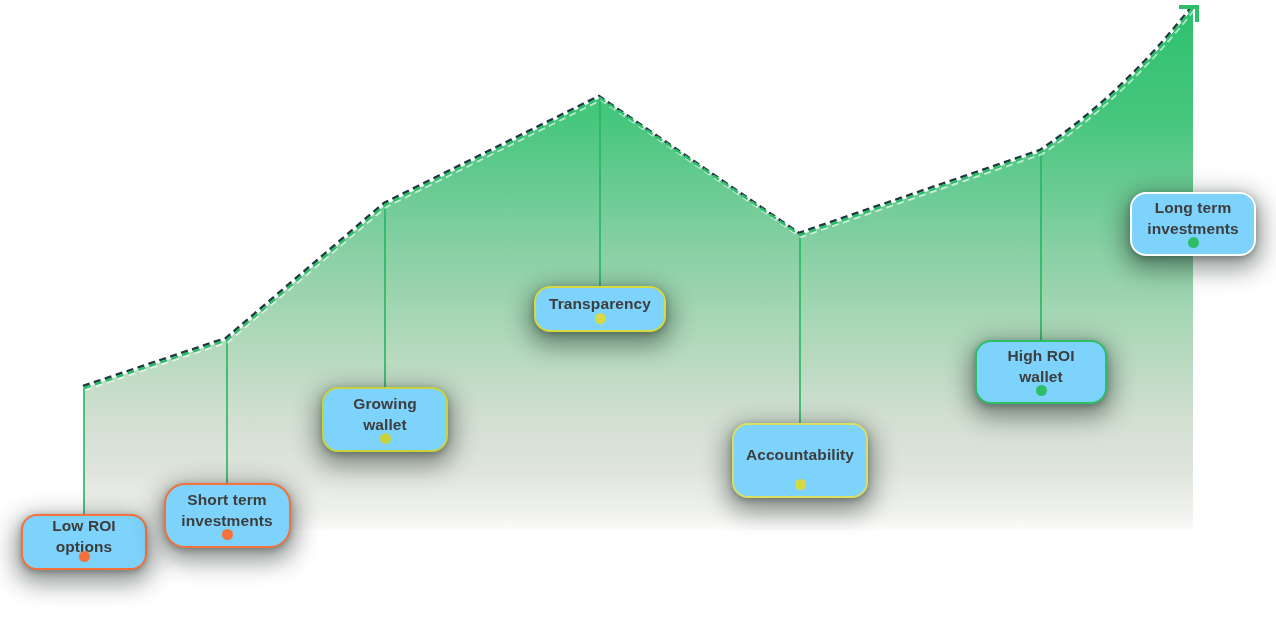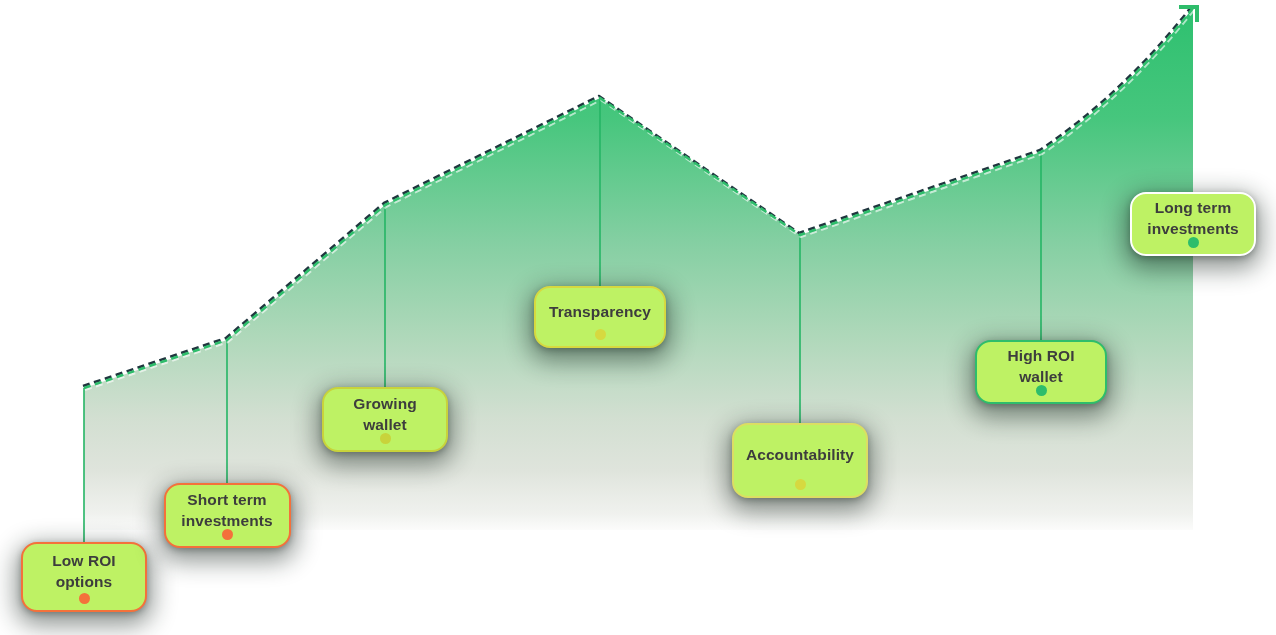--- a/index.html
+++ b/index.html
@@ -7,21 +7,21 @@
     width:1276px;height:635px;overflow:hidden;
     font-family:"Liberation Sans","DejaVu Sans",sans-serif;
   }
   .figure{
     position:relative;width:1276px;height:635px;background:#ffffff;
   }
   .figure svg{position:absolute;left:0;top:0;}
   .card{
     position:absolute;
     box-sizing:border-box;
-    background:#bef264;
+    background:#7dd3fc;
     border:2px solid #ffffff;
     border-radius:16px;
     display:flex;
     flex-direction:column;
     align-items:center;
     justify-content:center;
     padding:4px 8px 16px 8px;
     box-shadow:0 8px 24px 5px rgba(20,34,28,0.48), 0 2px 6px rgba(20,34,28,0.30);
   }
   .card-label{
@@ -67,36 +67,36 @@
         <line x1="800" y1="235" x2="800" y2="427" stroke="#25B565" stroke-width="1.6"></line>
         <line x1="1041" y1="152" x2="1041" y2="344" stroke="#25B565" stroke-width="1.6"></line>
       </g>
     <path id="edge-highlight" fill="none" stroke-linejoin="round" opacity="0.6" transform="translate(1,2)" d="M 84,388 L 227,340 L 385,205 L 600,98 L 800,235 L 1041,152 Q 1125,95 1193,8" stroke="#FFFFFF" stroke-width="2.2" stroke-dasharray="7 4.5"></path>
     <path id="edge-shadow" fill="none" stroke-linejoin="round" opacity="0.95" transform="translate(-1,-2)" d="M 84,388 L 227,340 L 385,205 L 600,98 L 800,235 L 1041,152 Q 1125,95 1193,8" stroke="#152B35" stroke-width="2.6" stroke-dasharray="7 4.5"></path>
     <path id="edge-main" fill="none" stroke-linejoin="round" d="M 84,388 L 227,340 L 385,205 L 600,98 L 800,235 L 1041,152 Q 1125,95 1193,8" stroke="#2EBD6B" stroke-width="2.6" stroke-dasharray="7 4.5"></path>
     <path id="growth-arrow" fill="none" stroke-linejoin="miter" stroke-linecap="butt" d="M 1179,7 L 1197,7 L 1197,22" stroke="#2EBD6B" stroke-width="4"></path>
   </svg>
 
   <div id="cards">
-      <div class="card" style="left: 21px; top: 542px; width: 126px; height: 70px; border-color: rgb(244, 113, 59);">
+      <div class="card" style="left: 21px; top: 514px; width: 126px; height: 56px; border-color: rgb(244, 113, 59);">
       <div class="card-label">Low ROI
 options</div>
       <span class="card-dot" style="background: rgb(244, 113, 59);"></span>
     </div>
-      <div class="card" style="left: 163.5px; top: 483px; width: 127px; height: 65px; border-color: rgb(244, 113, 59);">
+      <div class="card" style="left: 163.5px; top: 483px; width: 127px; height: 65px; border-color: rgb(244, 113, 59); border-radius: 21px;">
       <div class="card-label">Short term
 investments</div>
       <span class="card-dot" style="background: rgb(244, 113, 59);"></span>
     </div>
       <div class="card" style="left: 322px; top: 387px; width: 126px; height: 65px; border-color: rgb(200, 211, 59);">
       <div class="card-label">Growing
 wallet</div>
       <span class="card-dot" style="background: rgb(200, 211, 59);"></span>
     </div>
-      <div class="card" style="left: 534px; top: 286px; width: 132px; height: 62px; border-color: rgb(214, 217, 64);">
+      <div class="card" style="left: 534px; top: 286px; width: 132px; height: 46px; border-color: rgb(214, 217, 64);">
       <div class="card-label">Transparency</div>
       <span class="card-dot" style="background: rgb(214, 217, 64);"></span>
     </div>
       <div class="card" style="left: 732px; top: 423px; width: 136px; height: 75px; border-color: rgb(220, 222, 99);">
       <div class="card-label">Accountability</div>
       <span class="card-dot" style="background: rgb(214, 217, 64);"></span>
     </div>
       <div class="card" style="left: 975px; top: 340px; width: 132px; height: 64px; border-color: rgb(46, 189, 107);">
       <div class="card-label">High ROI
 wallet</div>

